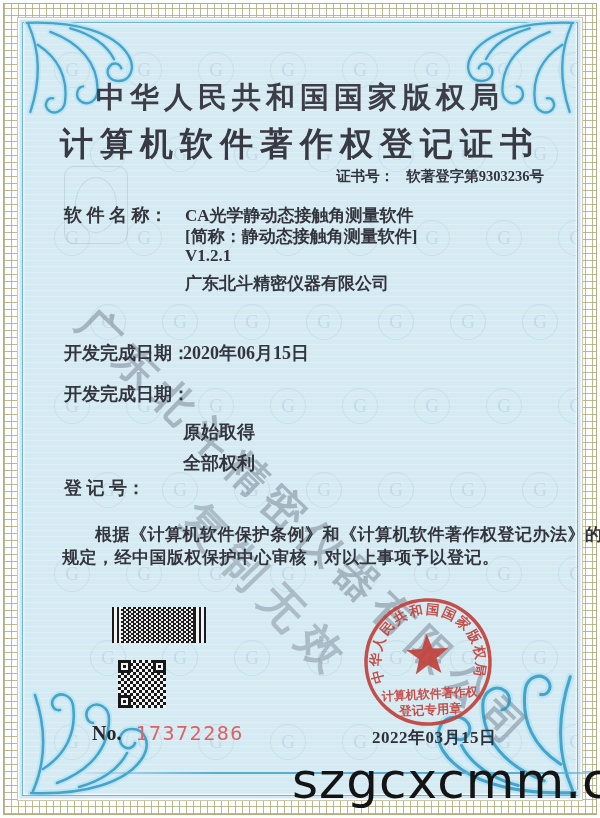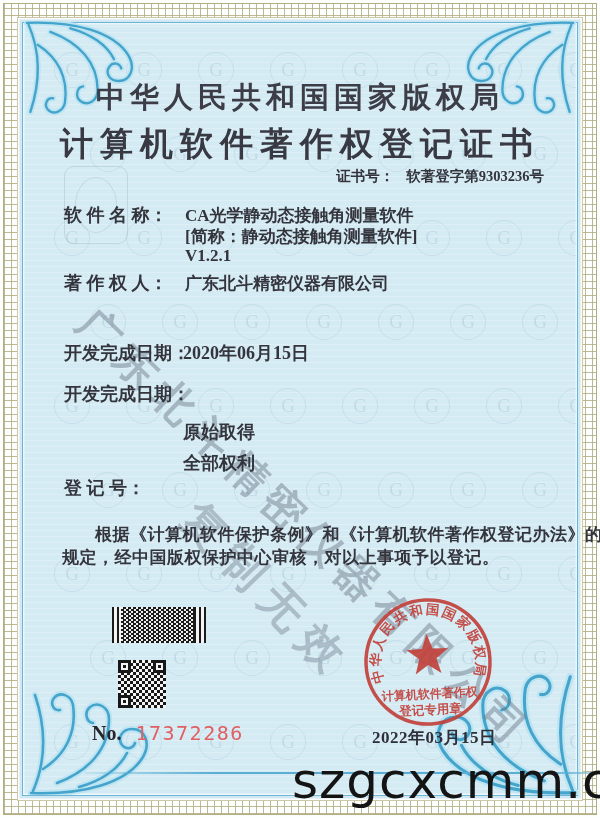--- a/index.html
+++ b/index.html
@@ -204,21 +204,20 @@
   <div class="txt certno">
     <span>证书号：</span>
     <span>软著登字第9303236号</span>
   </div>
 
   <div class="txt lbl" style="left:64px;top:203px">软 件 名 称：</div>
   <div class="txt val-sm" style="left:185px;top:204px">CA光学静动态接触角测量软件</div>
   <div class="txt val-sm" style="left:185px;top:225px">[简称：静动态接触角测量软件]</div>
   <div class="txt val-sm" style="left:185px;top:246px">V1.2.1</div>
 
-  <div class="txt lbl" style="left:64px;top:271px">著 作 权 人：</div>
   <div class="txt val-sm" style="left:185px;top:272px">广东北斗精密仪器有限公司</div>
 
   <div class="txt lbl" style="left:64px;top:341px">开发完成日期：</div>
   <div class="txt val" style="left:183px;top:341px">2020年06月15日</div>
 
   <div class="txt lbl" style="left:64px;top:382px">开发完成日期：</div>
 
   <div class="txt val" style="left:183px;top:420px">原始取得</div>
 
   <div class="txt val" style="left:183px;top:451px">全部权利</div>

